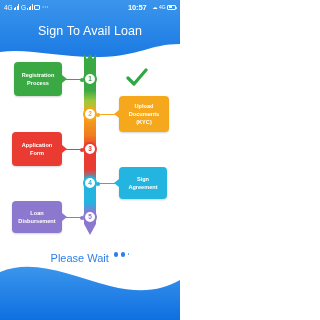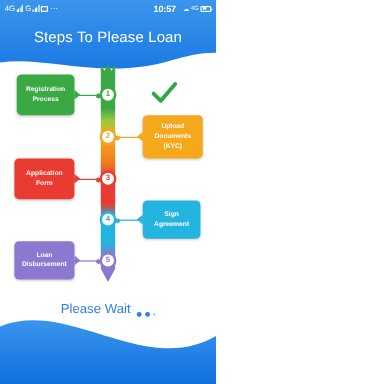--- a/index.html
+++ b/index.html
@@ -80,21 +80,21 @@
   }
   .conn.toleft  .dot { left:-1px; }
   .conn.toright .dot { right:-1px; }
 
   
   #check { position:absolute; z-index:6; }
 
   
   #wait {
     position:absolute; left:0; top:252px; width:180px;
-    display:flex; align-items:flex-end; justify-content:center; gap:5px;
+    display:flex; align-items:flex-start; justify-content:center; gap:5px;
     z-index:8;
   }
   #wait-text { color:#2f7fe8; font-size:11px; font-weight:500; }
   #wait-dots { display:flex; align-items:center; gap:2.5px; }
   #wait-dots i { display:block; border-radius:50%; background:#2f7fe8; }
   #wait-dots i.d1{width:4.5px;height:4.5px;}
   #wait-dots i.d2{width:4.5px;height:4.5px;}
   #wait-dots i.d3{width:1.6px;height:1.6px;opacity:.75;}
 </style>
 </head>
@@ -131,21 +131,21 @@
       <span style="letter-spacing:0.6px">⋯</span>
     </div>
     <div id="sb-center">10:57</div>
     <div id="sb-right">
       <span style="font-size:5px">☁</span>
       <span style="font-size:5px">4G</span>
       <span class="batt"></span>
     </div>
   </div>
 
-  <div id="title">Steps To Please Loan</div>
+  <div id="title">Sign To Avail Loan</div>
 </div>
 
 <div id="stage">
 
   <svg id="ribbon" viewBox="0 0 32 185" preserveAspectRatio="none">
     <defs>
       <linearGradient id="rg" x1="0" y1="0" x2="0" y2="1">
         <stop offset="0%" stop-color="#3aa944"></stop>
         <stop offset="20%" stop-color="#3aa944"></stop>
         <stop offset="26%" stop-color="#9ec93c"></stop>

